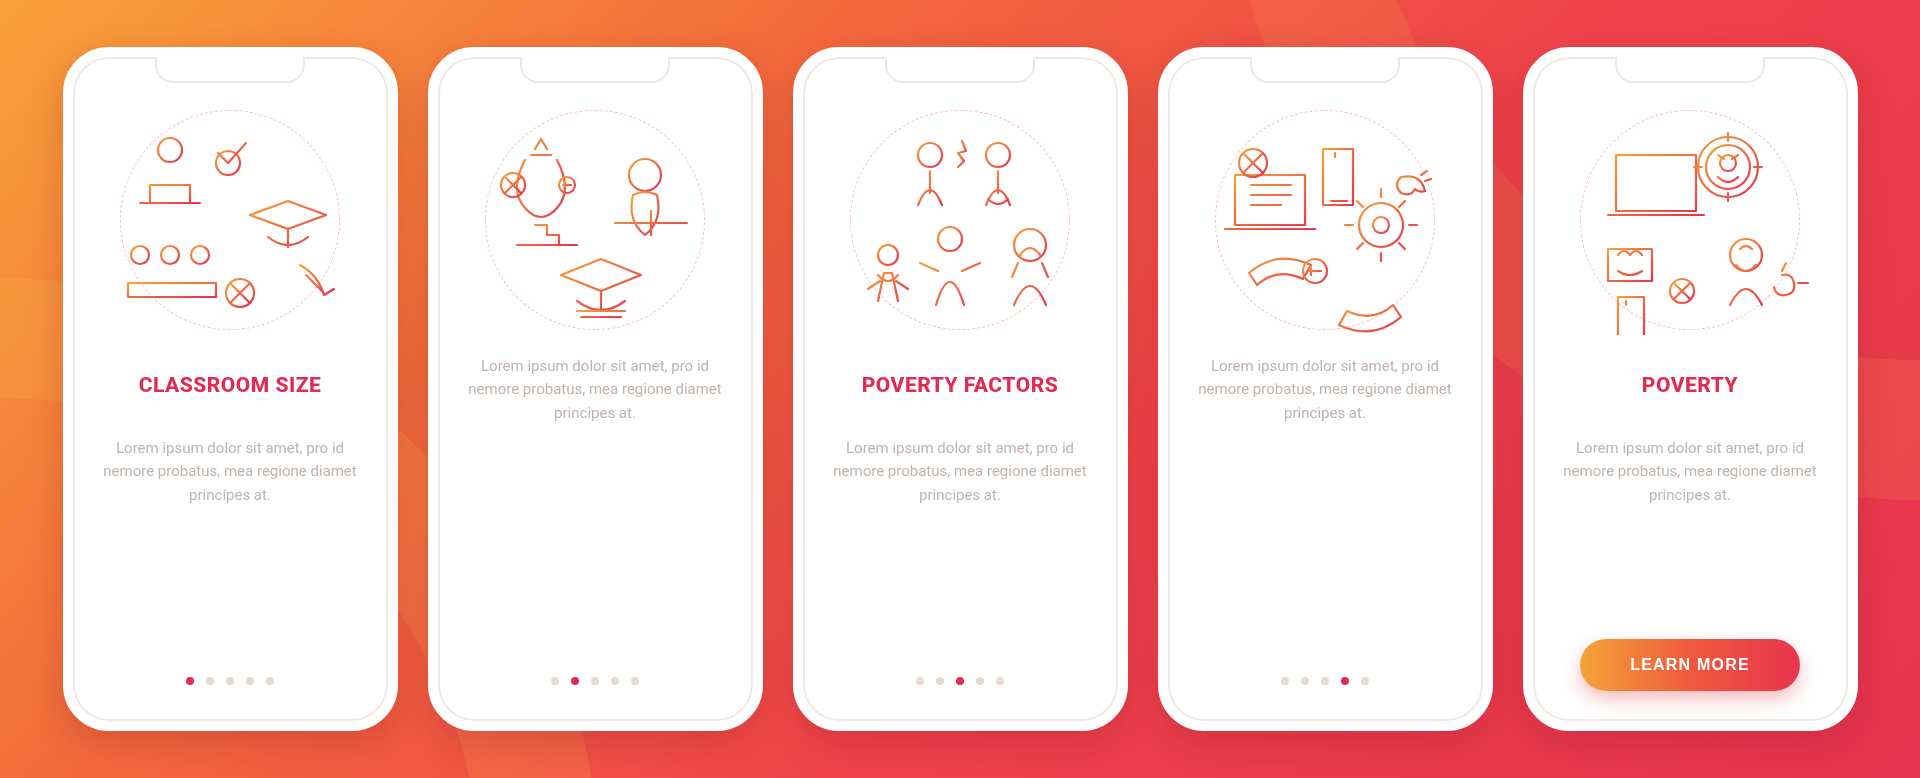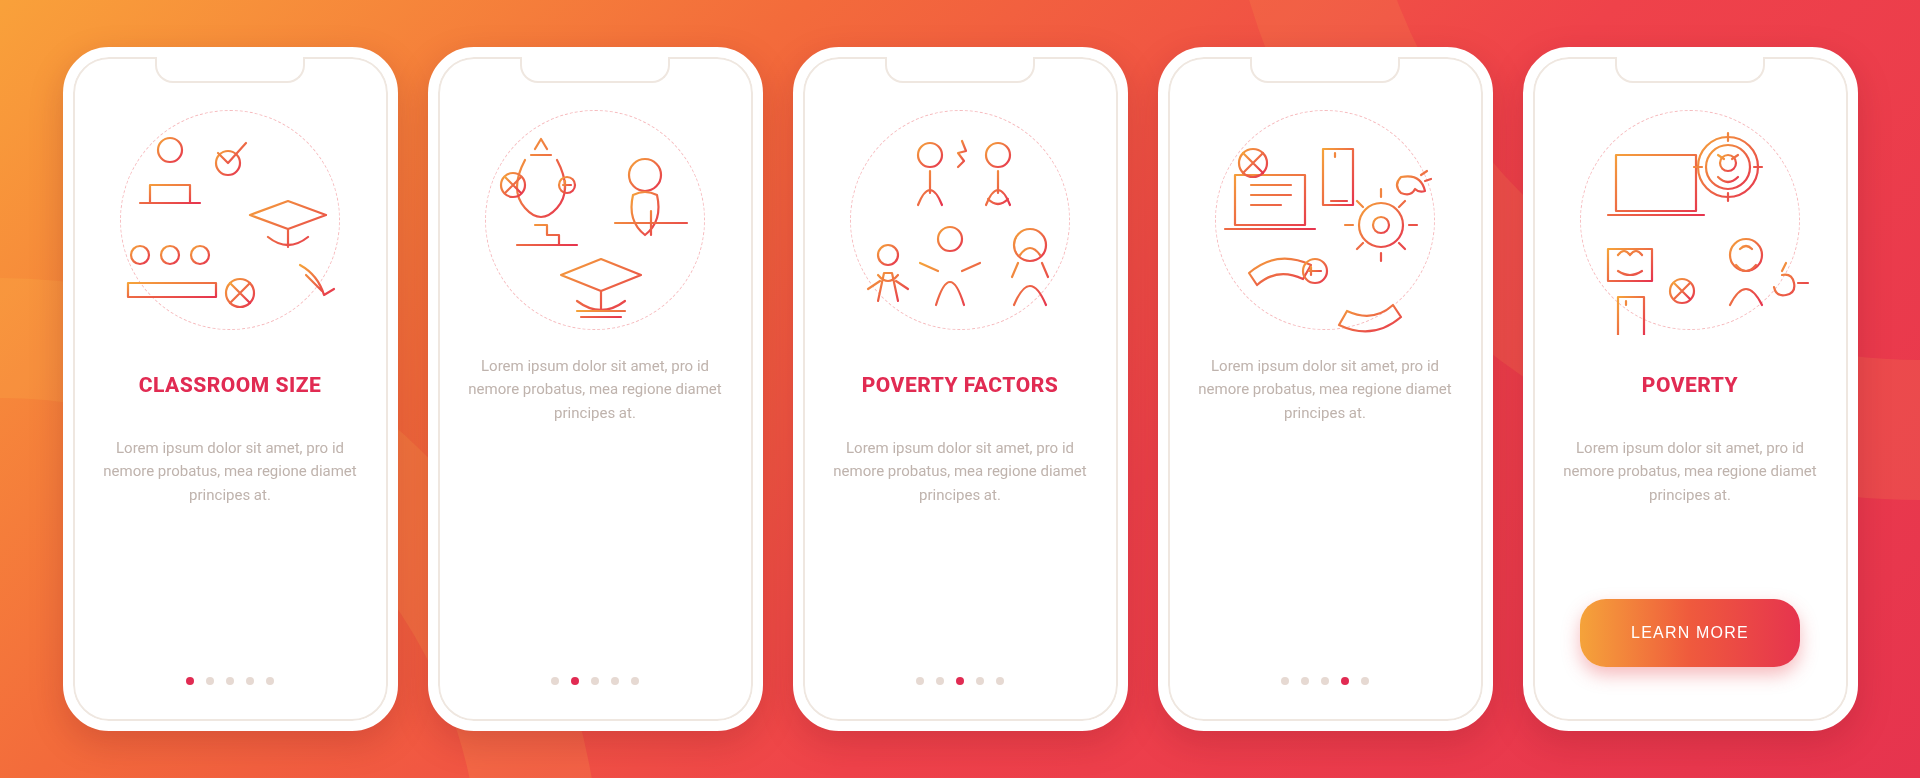--- a/index.html
+++ b/index.html
@@ -58,24 +58,24 @@
     font-size: 15px; line-height: 1.55; color: #bfb3ad;
     text-align: center; margin-top: 20px; padding: 0 8px;
     min-height: 90px;
   }
 
   .dots { display: flex; gap: 12px; margin-top: auto; margin-bottom: 6px; justify-content: center; }
   .dot { width: 8px; height: 8px; border-radius: 50%; background: #e6d9d2; }
   .dot.active { background: #e12b52; }
 
   .cta {
-    margin-top: auto; margin-bottom: 24px;
-    width: 220px; height: 68px; border-radius: 26px; border: none;
+    margin-top: auto; margin-bottom: 0;
+    width: 220px; height: 52px; border-radius: 26px; border: none;
     background: linear-gradient(90deg, #f5a33a 0%, #ef5a3d 50%, #e6344e 100%);
-    color: #ffffff; font-size: 16px; font-weight: 400; letter-spacing: 1.2px;
+    color: #ffffff; font-size: 16px; font-weight: 700; letter-spacing: 1.2px;
     box-shadow: 0 8px 18px rgba(230,60,70,0.35);
     cursor: pointer;
   }
 
   .stroke-grad { fill: none; stroke-width: 2.2; stroke-linecap: round; stroke-linejoin: round; }
 </style>
 </head>
 <body>
 
 <div class="bg-arc arc1"></div>

